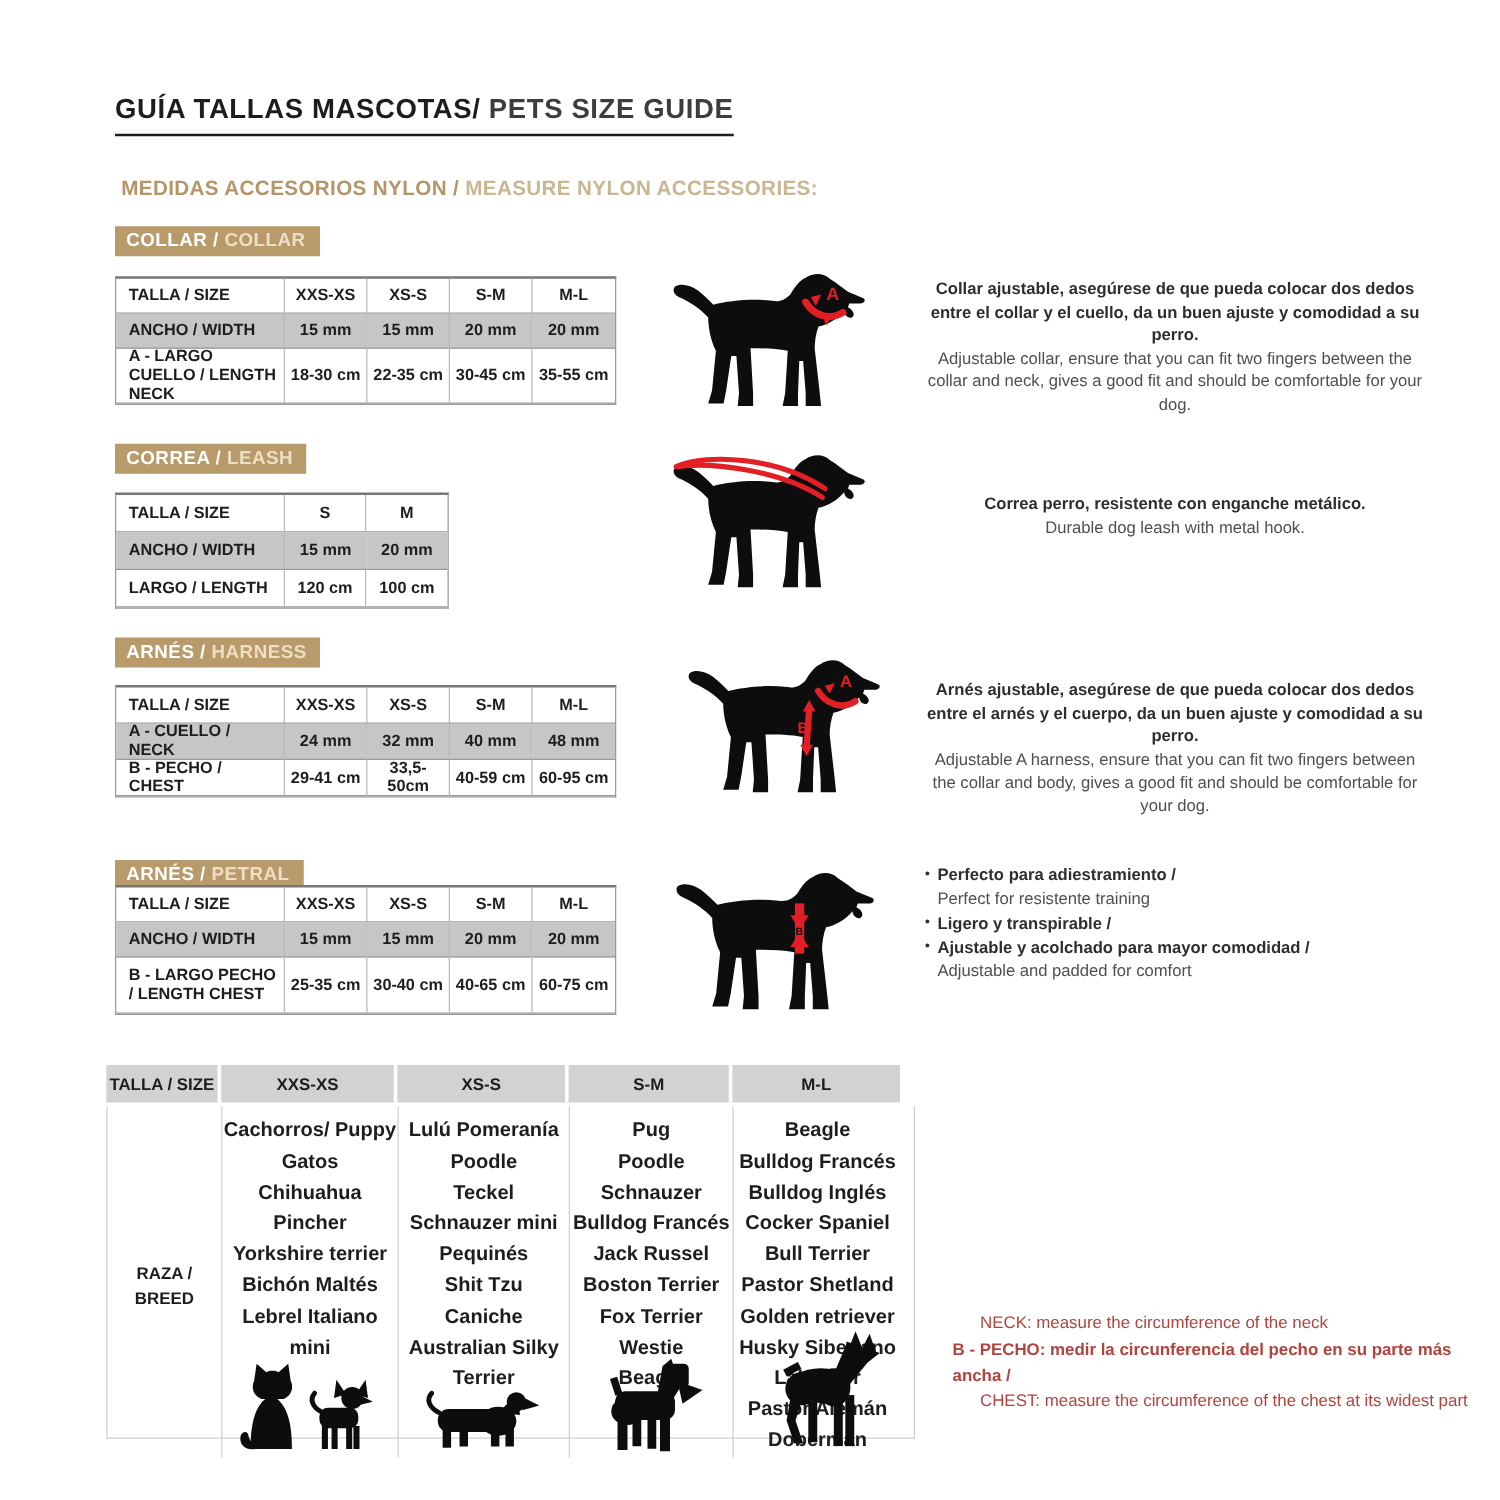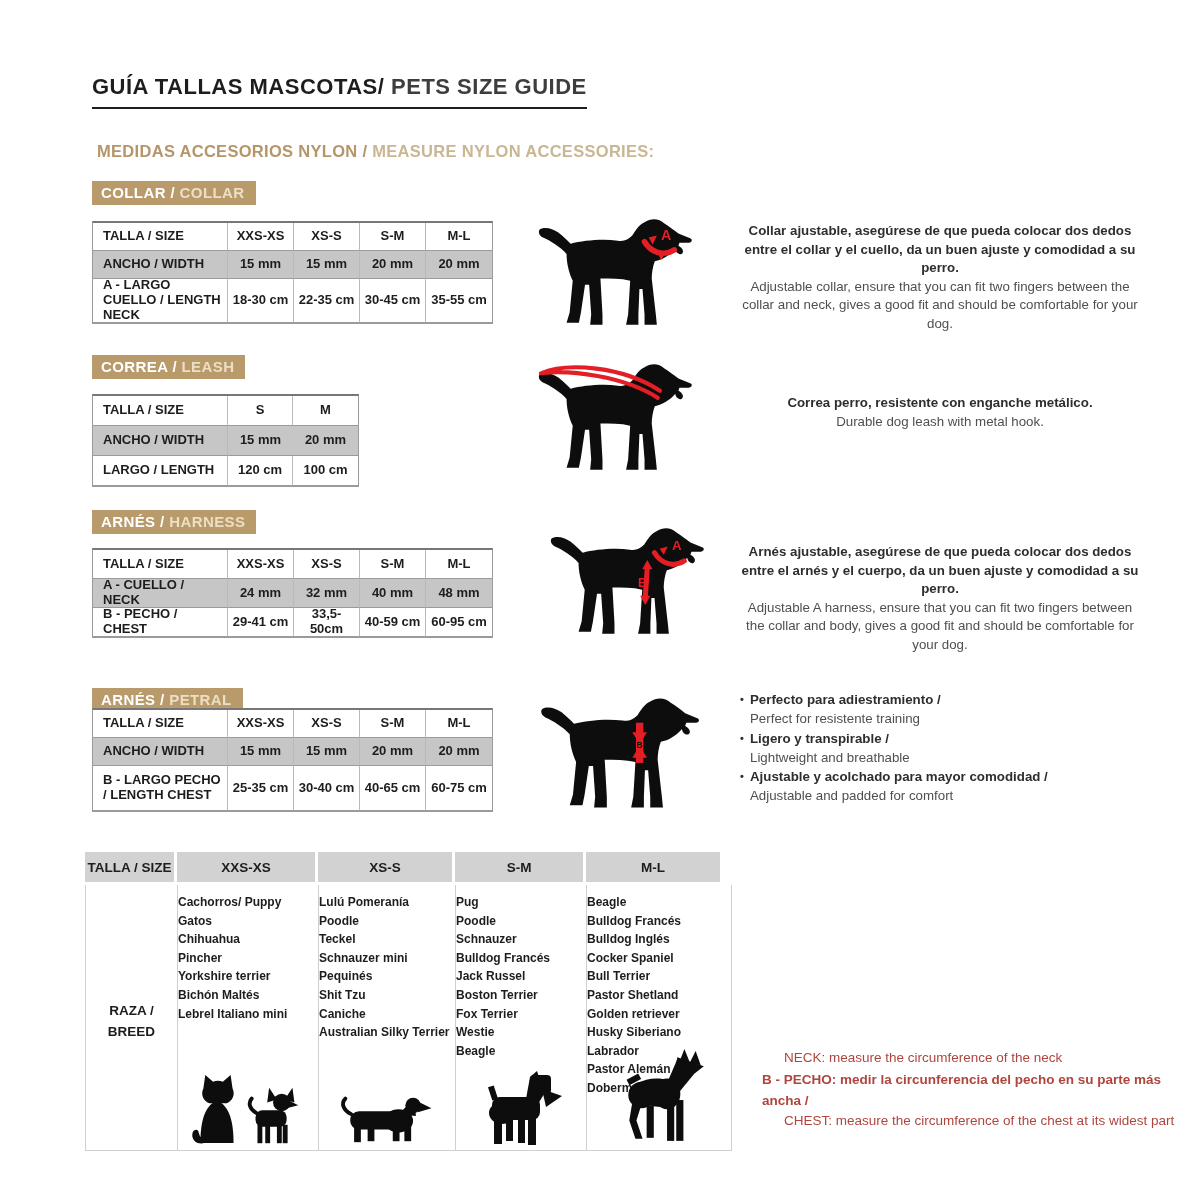--- a/index.html
+++ b/index.html
@@ -36,21 +36,21 @@
   .bullet-en{font-weight:400;color:#4f4f4f;padding-left:10px;}
 
   
   .btable{width:647px;}
   .bt-head{display:grid;grid-template-columns:92px 141px 137px 131px 134px;}
   .bt-head > div{background:#d2d2d2;height:30px;display:flex;align-items:center;justify-content:center;font-weight:700;font-size:13.5px;border-right:3px solid #fff;box-sizing:border-box;}
   .bt-head > div:last-child{border-right:none;}
   .bt-body{display:grid;grid-template-columns:92px 141px 137px 131px 134px;border:1px solid #cfcfcf;border-top:none;margin-top:3px;height:265px;box-sizing:content-box;}
   .bt-body > div{border-right:1px solid #cfcfcf;position:relative;box-sizing:border-box;padding-top:8px;}
   .bt-body > div:last-child{border-right:none;}
-  .breed-list{font-size:12px;font-weight:700;line-height:1.55;text-align:left;color:#1d1d1b;}
+  .breed-list{font-size:16px;font-weight:700;line-height:1.55;text-align:center;color:#1d1d1b;}
   .raza-cell{display:flex;flex-direction:column;align-items:center;justify-content:center;font-weight:700;font-size:13.5px;line-height:1.5;}
   .animal{position:absolute;bottom:3px;}
 
   
   .notes{font-size:13.5px;line-height:1.5;}
   .note-bold{color:#b0453e;font-weight:700;}
   .note-reg{color:#b0453e;font-weight:400;margin-left:22px;margin-bottom:2px;}
 
   svg{display:block;}
   .dogfill{fill:#0d0d0d;}
@@ -209,21 +209,20 @@
         <polygon points="89,60 103,60 96,49" fill="#e31e24"></polygon>
         <text x="93" y="51" font-size="8" fill="#0d0d0d" font-weight="bold">B</text>
       </g>
     </svg>
   </div>
 
   <div class="abs bullets" style="left:740px;top:690px;width:400px;">
     <div class="bullet-es">Perfecto para adiestramiento /</div>
     <div class="bullet-en">Perfect for resistente training</div>
     <div class="bullet-es">Ligero y transpirable /</div>
-    <div class="bullet-en">Lightweight and breathable</div>
     <div class="bullet-es">Ajustable y acolchado para mayor comodidad /</div>
     <div class="bullet-en">Adjustable and padded for comfort</div>
   </div>
 
   <div class="abs btable" style="left:85px;top:852px;">
     <div class="bt-head">
       <div>TALLA /  SIZE</div>
       <div>XXS-XS</div>
       <div>XS-S</div>
       <div>S-M</div>

